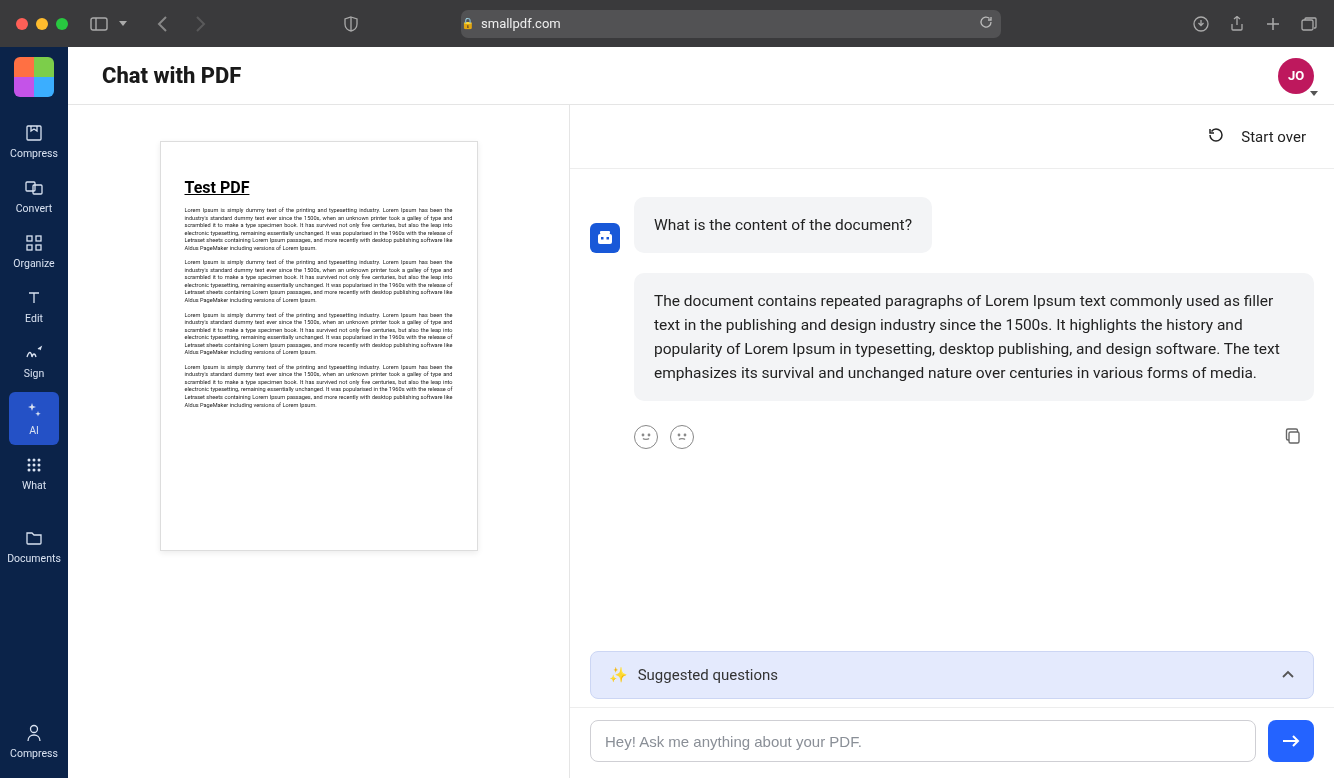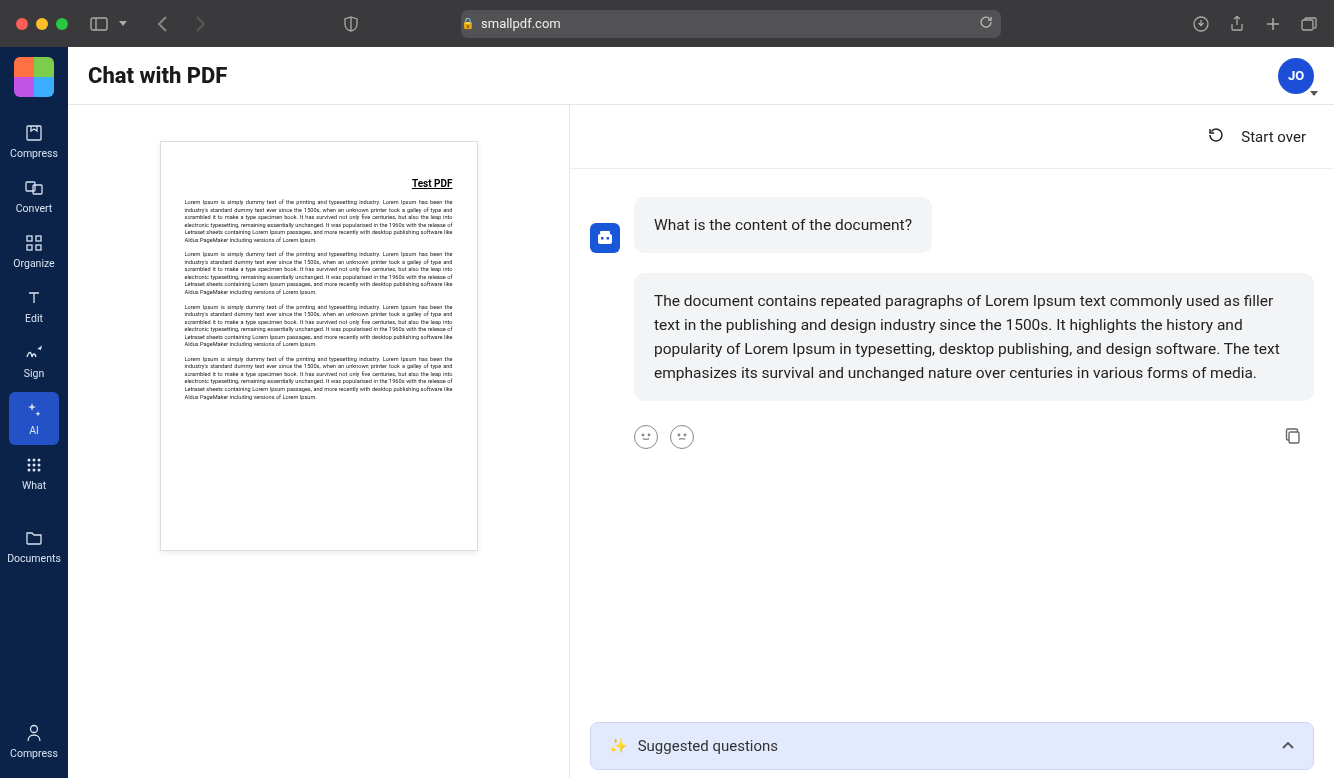--- a/index.html
+++ b/index.html
@@ -30,28 +30,28 @@
     .logo-tile div:nth-child(3){background:#c453e8;}
     .logo-tile div:nth-child(4){background:#3baeff;}
     .side-item { width:100%; padding: 8px 0 10px; display:flex; flex-direction:column; align-items:center; gap:4px; cursor:pointer; font-size:10.5px; font-weight:400; color:#d9e2f1; }
     .side-item.active { background: #2451c6; border-radius: 6px; width: 50px; margin: 2px 0; padding: 8px 12px;}
     .side-icon { width:20px; height:20px; display:flex; align-items:center; justify-content:center;}
     .side-spacer { flex:1; }
 
     
     .content { flex:1; display:flex; flex-direction:column; }
     .header { height: 58px; display:flex; align-items:center; padding: 0 20px; border-bottom:1px solid #e5e5e5; }
-    .header-title { font-size:22px; font-weight:800; color:#1a1a1a; }
-    .avatar { width:36px; height:36px; border-radius:50%; background:#1d4ed8; color:#fff; font-weight:700; font-size:13px; display:flex; align-items:center; justify-content:center; margin-left:auto; position:relative;}
+    .header-title { font-size:22px; font-weight:800; color:#1a1a1a;margin-left:14px; }
+    .avatar { width:36px; height:36px; border-radius:50%; background:#be185d; color:#fff; font-weight:700; font-size:13px; display:flex; align-items:center; justify-content:center; margin-left:auto; position:relative;}
     .avatar::after { content:""; position:absolute; bottom:-2px; right:-4px; width:0; height:0; border-left:4px solid transparent; border-right:4px solid transparent; border-top:5px solid #555;}
 
     .panes { display:flex; flex:1; min-height:0; }
     .pdf-pane { width: 502px; border-right:1px solid #e5e5e5; display:flex; justify-content:center; align-items:flex-start; padding-top:36px; background:#fff;}
     .pdf-page { width: 318px; height: 410px; border:1px solid #ddd; box-shadow: 0 2px 6px rgba(0,0,0,0.08); padding: 36px 24px; }
-    .pdf-title { text-align:right; font-size:10px; font-weight:700; text-decoration:underline; margin-bottom:10px;}
+    .pdf-title { text-align:left; font-size:16px; font-weight:700; text-decoration:underline; margin-bottom:10px;}
     .pdf-para { font-size:5.6px; line-height:1.35; color:#222; margin-bottom:7px; text-align:justify;}
 
     .chat-pane { flex:1; display:flex; flex-direction:column; min-height:0;}
     .chat-toolbar { height:64px; display:flex; align-items:center; justify-content:flex-end; padding:0 28px; border-bottom:1px solid #ededed;}
     .startover { display:flex; align-items:center; gap:16px; font-size:15px; color:#222; cursor:pointer;}
     .chat-body { flex:1; overflow:auto; padding: 28px 20px 12px;}
     .msg-row { display:flex; gap:14px; margin-bottom:20px; align-items:flex-end;}
     .msg-avatar { width:30px; height:30px; border-radius:6px; flex-shrink:0; display:flex; align-items:center; justify-content:center; font-size:16px;}
     .msg-avatar.user { background:#1858d8; }
     .msg-avatar.ai { display:grid; grid-template-columns:1fr 1fr; grid-template-rows:1fr 1fr; overflow:hidden; border-radius:4px;}
@@ -342,17 +342,25 @@
         <div class="suggested">
           <span>✨</span>
           <span>Suggested questions</span>
           <span class="chev">
             <svg width="14" height="10" viewBox="0 0 14 10" fill="none" stroke="currentColor" stroke-width="1.8">
                 <path d="M2 7l5-5 5 5"></path>
               </svg>
           </span>
         </div>
 
+        <div class="input-row">
+          <input class="chat-input" placeholder="Hey! Ask me anything about your PDF." style="">
+          <div class="send-btn">
+            <svg width="20" height="16" viewBox="0 0 20 16" fill="none" stroke="currentColor" stroke-width="2">
+                <path d="M2 8h15M12 3l5 5-5 5"></path>
+              </svg>
+          </div>
+        </div>
       </div>
 
     </div>
   </div>
 </div>
 
 </body></html>

